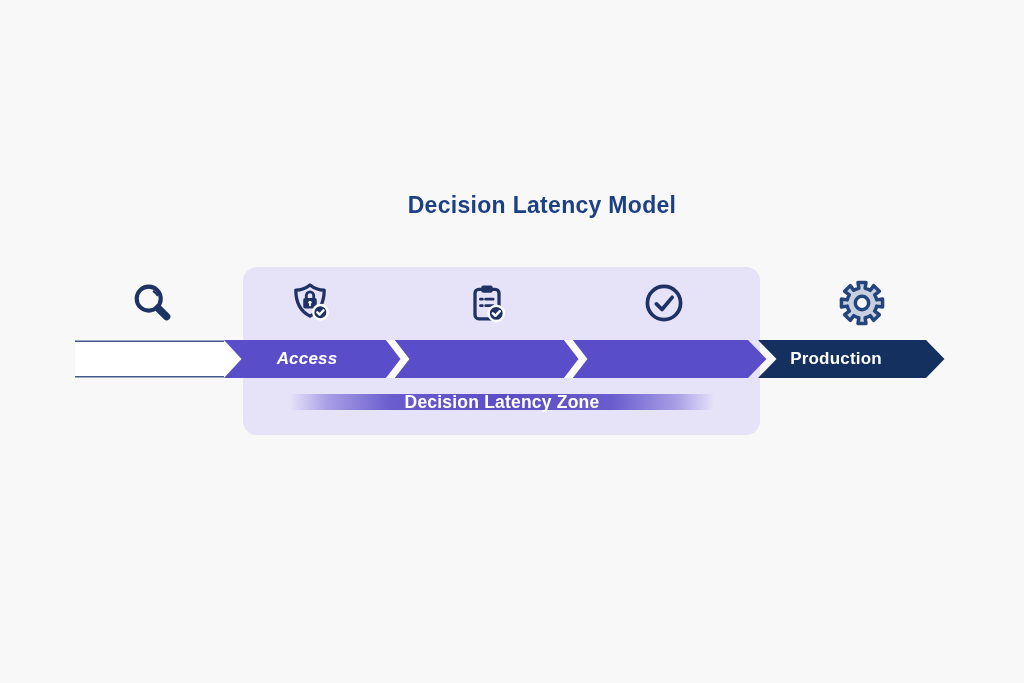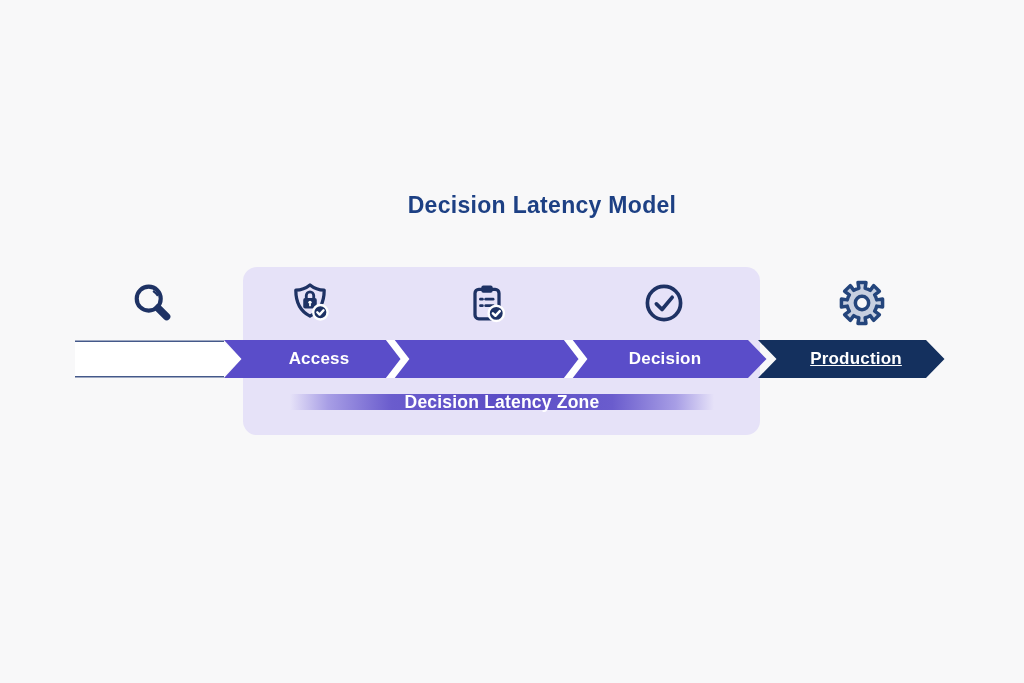--- a/index.html
+++ b/index.html
@@ -29,24 +29,24 @@
   .icon-gear      { left:838px; }
 
   .flow-svg { position:absolute; left:0; top:340px; display:block; }
 
   .stage-label {
     position:absolute; top:340px; height:38px;
     display:flex; align-items:center; justify-content:center;
     font-weight:bold; font-size:17px; color:#fff; letter-spacing:.2px;
   }
   .lbl-discovery  { left:75px;  width:148px; color:var(--discovery-text); }
-  .lbl-access     { left:246px; width:146px; }
+  .lbl-access     { left:234px; width:146px;font-style:italic; }
   .lbl-evaluation { left:405px; width:160px; }
   .lbl-decision   { left:583px; width:164px; }
-  .lbl-production { left:777px; width:158px;text-decoration:underline; }
+  .lbl-production { left:757px; width:158px; }
 
   .banner {
     position:absolute; left:290px; top:394px; width:424px; height:16px;
     display:flex; align-items:center; justify-content:center;
     color:#fff; font-weight:bold; font-size:17.5px; letter-spacing:.2px;
     background:linear-gradient(90deg,
       rgba(116,102,214,0) 0%,
       rgba(116,102,214,.55) 9%,
       var(--banner-purple) 24%,
       var(--banner-purple-deep) 50%,
@@ -126,18 +126,17 @@
     <line class="hairline" x1="75" y1="1.2" x2="224" y2="1.2" stroke-width="1.6"></line>
     <line class="hairline" x1="75" y1="36.8" x2="224" y2="36.8" stroke-width="1.6"></line>
     <polygon class="fill-white" points="75,2 224,2 241.5,19 224,36 75,36"></polygon>
     <polygon class="fill-purple" points="224,0 748,0 766.5,19 748,38 224,38 241.5,19"></polygon>
     <polyline class="sep" points="388,-3 405,19 388,41" stroke-width="7"></polyline>
     <polyline class="sep" points="566,-3 583,19 566,41" stroke-width="7"></polyline>
     <polygon class="fill-navy" points="758,0 926,0 944.5,19 926,38 758,38 776.5,19"></polygon>
   </svg>
 
   <div class="stage-label lbl-access">Access</div>
-  <div class="stage-label lbl-decision">Decision</div>
   <div class="stage-label lbl-production">Production</div>
 
   <div class="banner">Decision Latency Zone</div>
 
 </div>
 
 </body></html>

